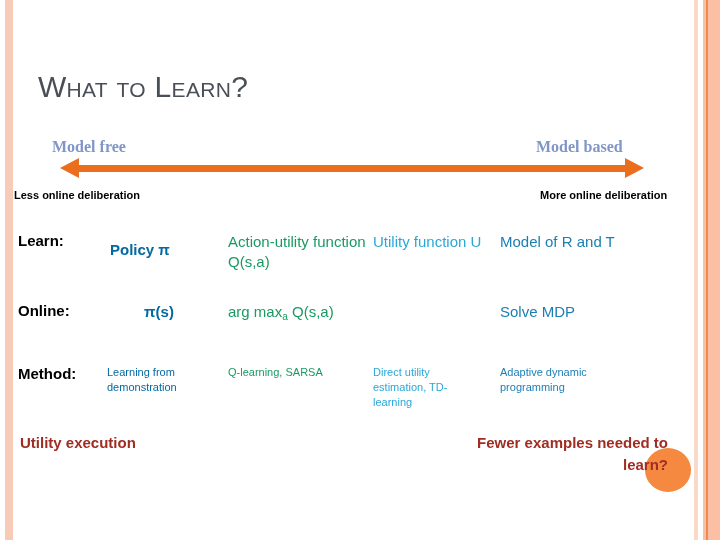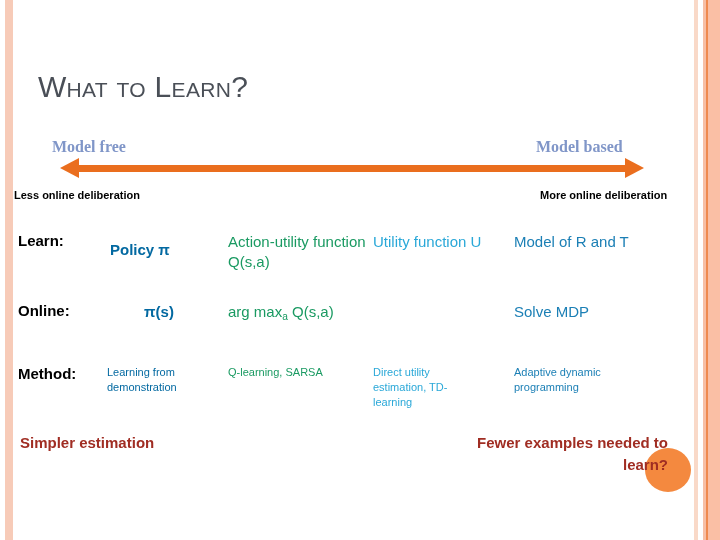--- a/index.html
+++ b/index.html
@@ -104,21 +104,21 @@
   
   .r-learn  { top: 232px; }
   .r-online { top: 302px; }
   .r-method { top: 365px; }
 
   
   .col-0 { left: 18px;  }
   .col-1 { left: 110px; width: 98px; }
   .col-2 { left: 213px; width: 150px; margin-left: 15px; }
   .col-3 { left: 373px; width: 150px; }
-  .col-4 { left: 514px; width: 160px; }
+  .col-4 { left: 500px; width: 160px; }
 
   
   .blob {
     position: absolute;
     left: 645px; top: 448px;
     width: 46px; height: 44px;
     border-radius: 50%;
     background: #f4893f;
   }
   .callout {
@@ -173,16 +173,16 @@
 
 
   <div class="cell big c-navy col-4 r-online">Solve MDP</div>
 
   <div class="cell small c-red col-1 r-method" style="left:107px; width:105px;">Learning from demonstration</div>
   <div class="cell small c-green col-2 r-method">Q-learning, SARSA</div>
   <div class="cell small c-blue col-3 r-method" style="width:112px;">Direct utility estimation, TD-learning</div>
   <div class="cell small c-navy col-4 r-method" style="width:96px;">Adaptive dynamic programming</div>
 
   <div class="blob"></div>
-  <div class="callout callout-left">Simpler estimation</div>
+  <div class="callout callout-left">Utility execution</div>
   <div class="callout callout-right">Fewer examples needed to learn?</div>
 
 </div>
 
 </body></html>

